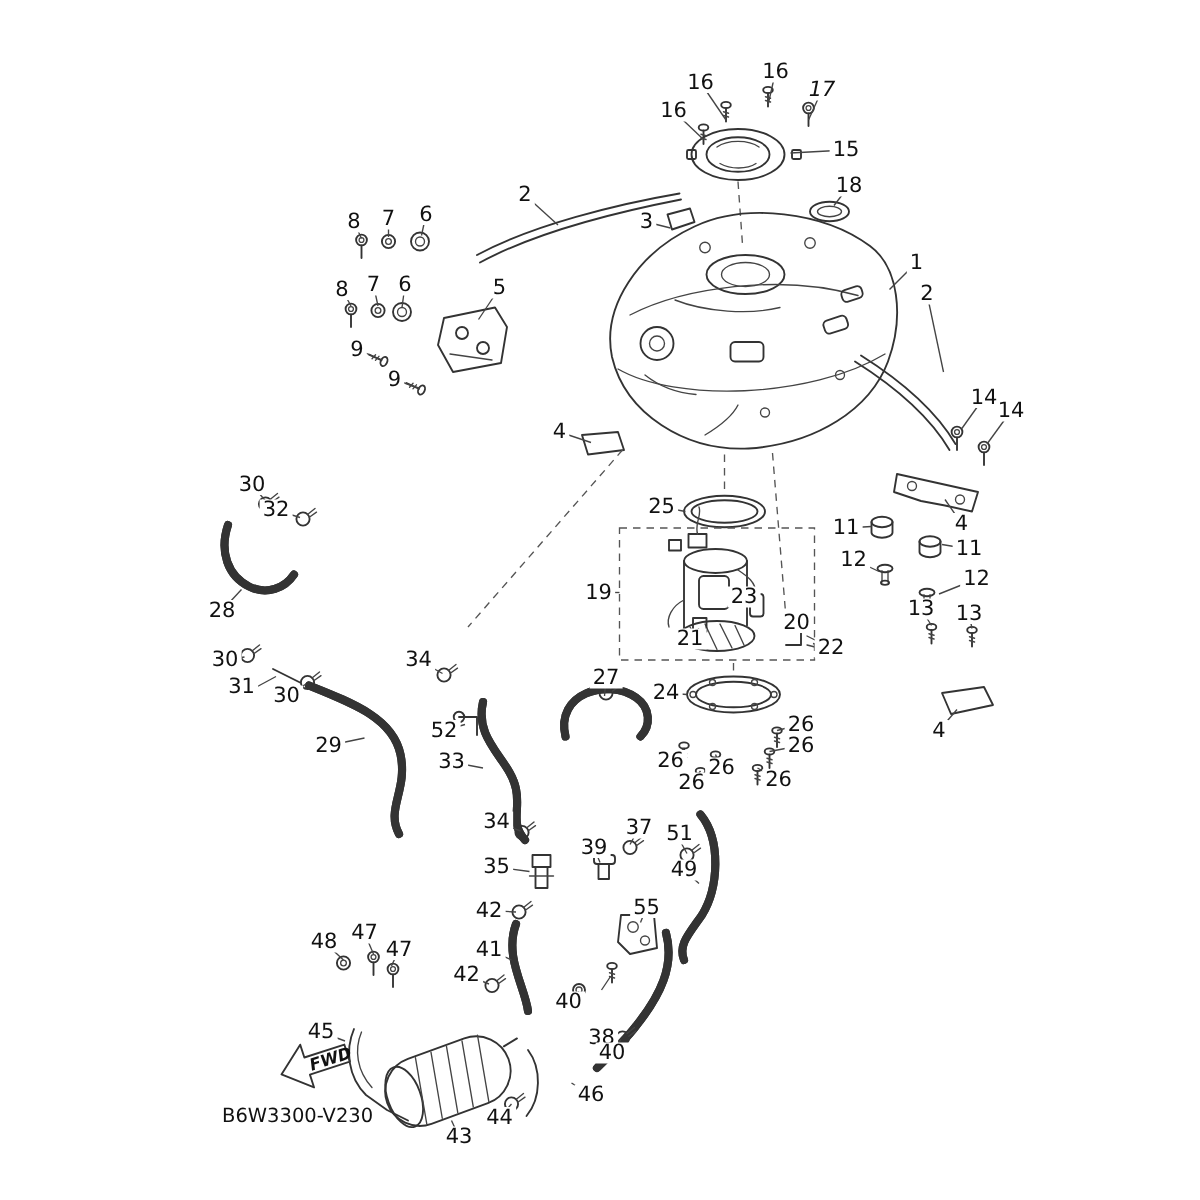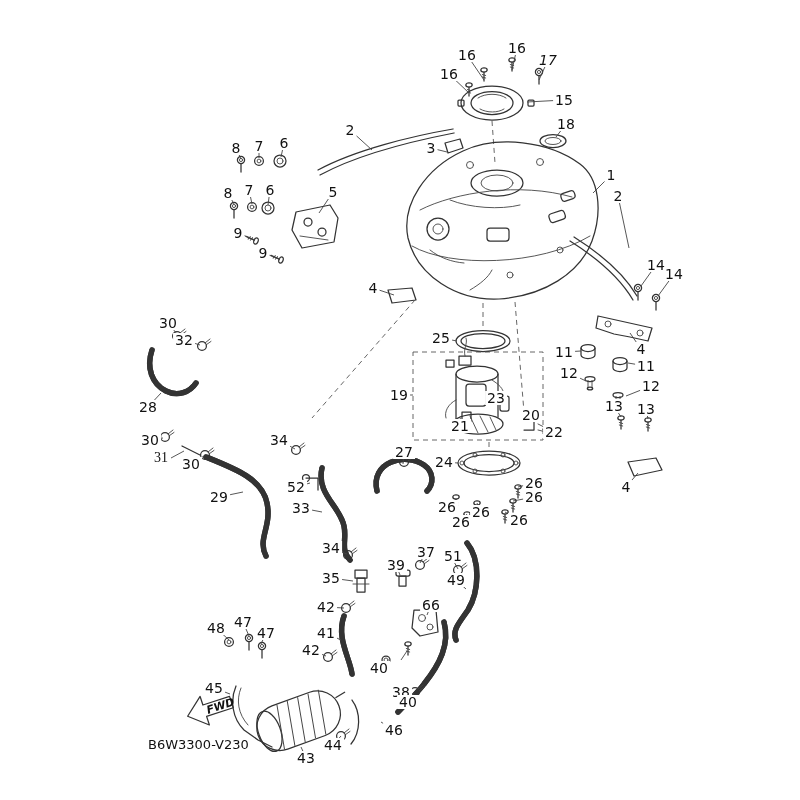--- a/index.html
+++ b/index.html
@@ -402,21 +402,21 @@
       <span class="callout" style="left: 496px; top: 398px;">23</span>
       <span class="callout" style="left: 531px; top: 415px; text-align: right;">20</span>
       <span class="callout" style="left: 460px; top: 426px;">21</span>
       <span class="callout" style="left: 554px; top: 432px;">22</span>
       <span class="callout" style="left: 614px; top: 406px;">13</span>
       <span class="callout" style="left: 646px; top: 409px;">13</span>
       <span class="callout" style="left: 168px; top: 323px;">30</span>
       <span class="callout" style="left: 184px; top: 340px;">32</span>
       <span class="callout" style="left: 148px; top: 407px;">28</span>
       <span class="callout" style="left: 150px; top: 440px;">30</span>
-      <span class="callout" style="left: 161px; top: 458px; font-family: Liberation Serif, serif;">31</span>
+      <span class="callout" style="left: 161px; top: 458px;">31</span>
       <span class="callout" style="left: 191px; top: 464px;">30</span>
       <span class="callout" style="left: 279px; top: 440px;">34</span>
       <span class="callout" style="left: 404px; top: 452px;">27</span>
       <span class="callout" style="left: 444px; top: 462px;">24</span>
       <span class="callout" style="left: 219px; top: 497px;">29</span>
       <span class="callout" style="left: 296px; top: 487px;">52</span>
       <span class="callout" style="left: 301px; top: 508px;">33</span>
       <span class="callout" style="left: 534px; top: 483px;">26</span>
       <span class="callout" style="left: 534px; top: 497px;">26</span>
       <span class="callout" style="left: 447px; top: 507px;">26</span>
@@ -424,21 +424,21 @@
       <span class="callout" style="left: 519px; top: 520px;">26</span>
       <span class="callout" style="left: 461px; top: 522px;">26</span>
       <span class="callout" style="left: 626px; top: 487px;">4</span>
       <span class="callout" style="left: 331px; top: 548px;">34</span>
       <span class="callout" style="left: 331px; top: 578px;">35</span>
       <span class="callout" style="left: 426px; top: 552px;">37</span>
       <span class="callout" style="left: 396px; top: 565px;">39</span>
       <span class="callout" style="left: 453px; top: 556px; text-align: right;">51</span>
       <span class="callout" style="left: 456px; top: 580px;">49</span>
       <span class="callout" style="left: 326px; top: 607px;">42</span>
-      <span class="callout" style="left: 431px; top: 605px;">66</span>
+      <span class="callout" style="left: 431px; top: 605px;">55</span>
       <span class="callout" style="left: 216px; top: 628px;">48</span>
       <span class="callout" style="left: 243px; top: 622px;">47</span>
       <span class="callout" style="left: 266px; top: 633px;">47</span>
       <span class="callout" style="left: 326px; top: 633px;">41</span>
       <span class="callout" style="left: 401px; top: 660px; margin-top: 32px;">38</span>
       <span class="callout" style="left: 379px; top: 668px;">40</span>
       <span class="callout" style="left: 311px; top: 650px;">42</span>
       <span class="callout" style="left: 333px; top: 745px;">44</span>
       <span class="callout" style="left: 394px; top: 730px;">46</span>
       <span class="callout" style="left: 408px; top: 702px;">40</span>

